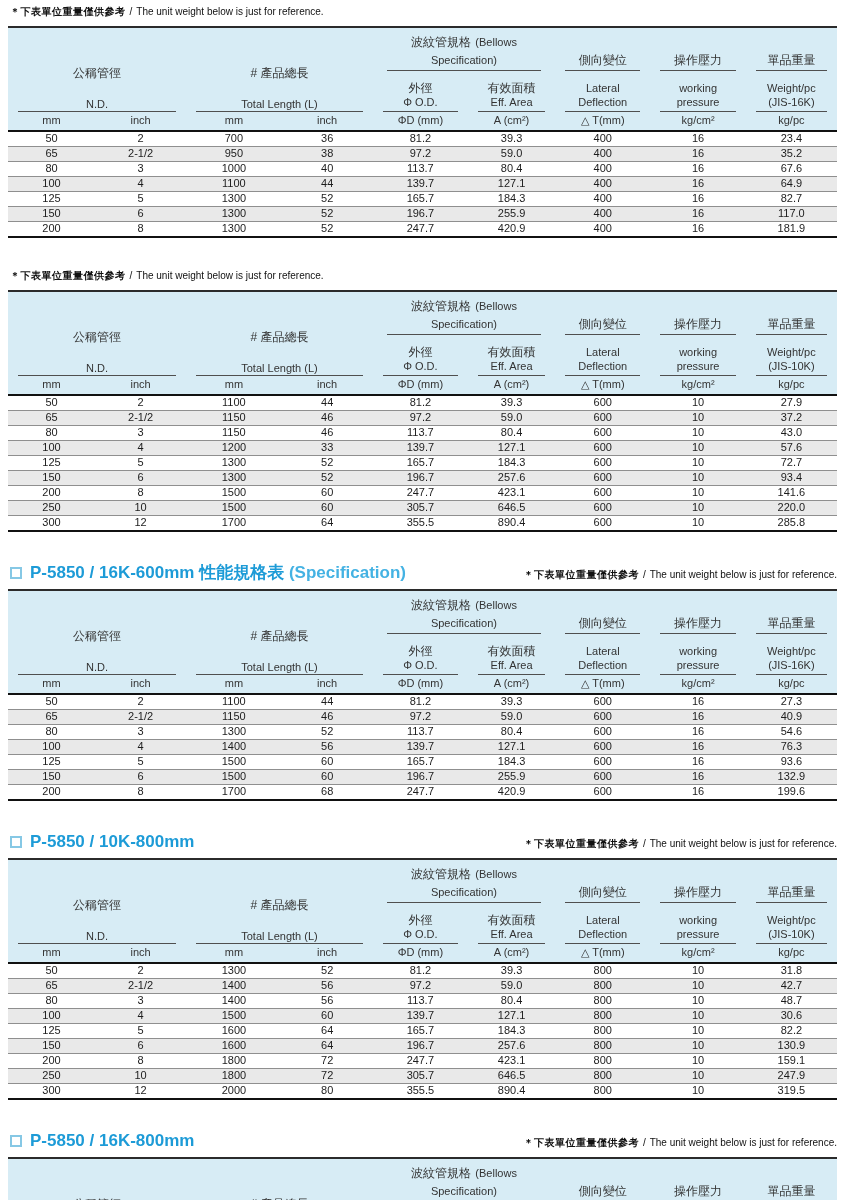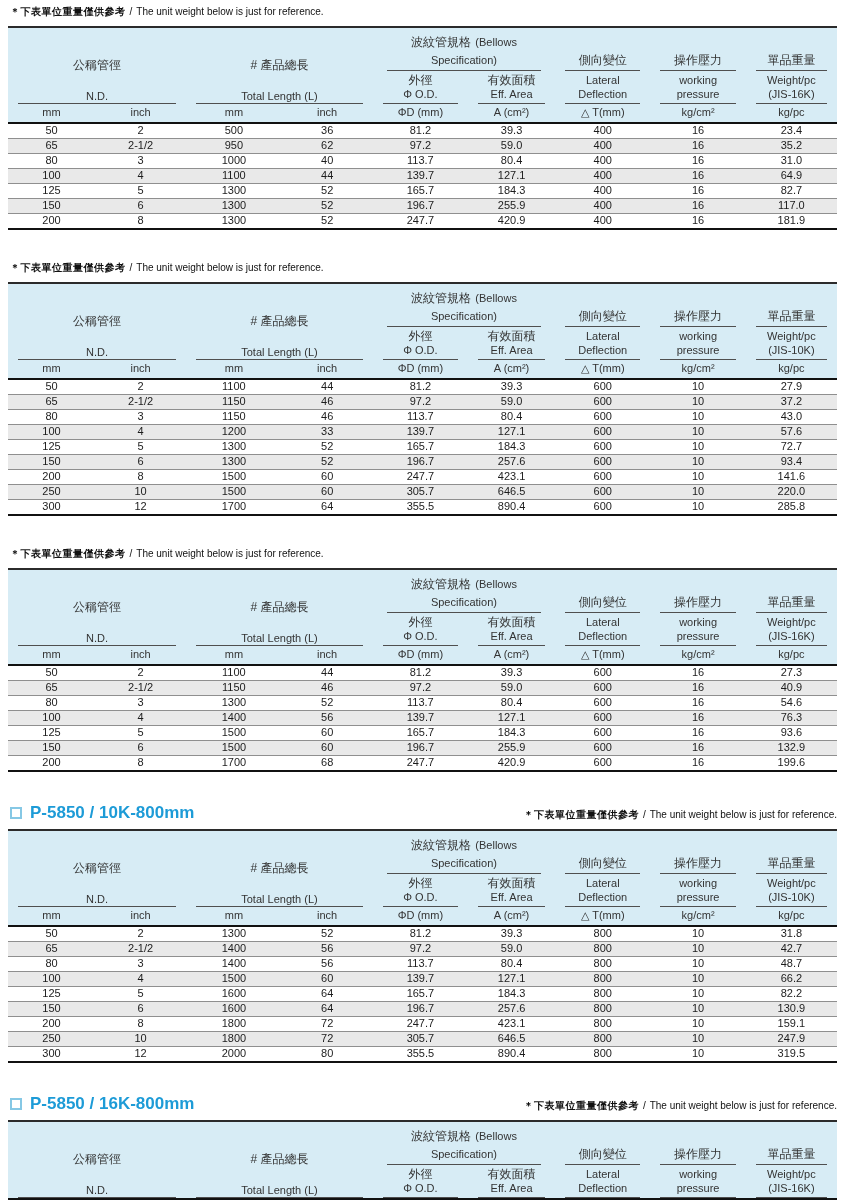--- a/index.html
+++ b/index.html
@@ -45,21 +45,21 @@
   thead { background: #d7ecf5; }
   thead th { font-weight: normal; color: #333; padding: 0; vertical-align: bottom; }
   .h-inner { border-bottom: 1px solid #4f4f4f; margin: 0 10px; padding-bottom: 2px; }
   .h-wide  { margin: 0 14px; }
   .h-tall {
     height: 42px;
     display: flex; flex-direction: column;
     justify-content: center; gap: 18px;
     padding-bottom: 4px;
   }
-  .h-stack { display: flex; flex-direction: column; gap: 1px; padding-top: 2px; }
+  .h-stack { display: flex; flex-direction: column; gap: 1px; padding-top: 2px; margin-top: 8px; }
   thead .zh { font-size: 12px; line-height: 14px; }
   thead .en { font-size: 11px; line-height: 13px; }
   tr.row-a th { padding-top: 4px; height: 21px; }
   tr.row-b th { height: 32px; }
   tr.units th {
     font-size: 11px;
     line-height: 13px;
     padding: 2px 0 3px 0;
     border-bottom: 2.5px solid #111;
     text-align: center;
@@ -171,49 +171,49 @@
           <th>A (cm²)</th>
           <th>△ T(mm)</th>
           <th>kg/cm²</th>
           <th>kg/pc</th>
         </tr>
       </thead>
       <tbody>
             <tr>
               <td>50</td>
               <td>2</td>
-              <td>500</td>
+              <td>700</td>
               <td>36</td>
               <td>81.2</td>
               <td>39.3</td>
               <td>400</td>
               <td>16</td>
               <td>23.4</td>
             </tr>
             <tr>
               <td>65</td>
               <td>2-1/2</td>
               <td>950</td>
-              <td>62</td>
+              <td>38</td>
               <td>97.2</td>
               <td>59.0</td>
               <td>400</td>
               <td>16</td>
               <td>35.2</td>
             </tr>
             <tr>
               <td>80</td>
               <td>3</td>
               <td>1000</td>
               <td>40</td>
               <td>113.7</td>
               <td>80.4</td>
               <td>400</td>
               <td>16</td>
-              <td>31.0</td>
+              <td>67.6</td>
             </tr>
             <tr>
               <td>100</td>
               <td>4</td>
               <td>1100</td>
               <td>44</td>
               <td>139.7</td>
               <td>127.1</td>
               <td>400</td>
               <td>16</td>
@@ -448,20 +448,24 @@
               <td>600</td>
               <td>10</td>
               <td>285.8</td>
             </tr>
           </tbody>
     </table>
   </section>
 
   <section class="spec-section">
     <div class="title-row">
+      <div class="title-left">
+        <span class="checkbox"></span>
+        <span class="title-text"><span>P-5850 / 16K-600mm 性能規格表</span> <span class="title-spec">(Specification)</span></span>
+      </div>
       <div class="note">
         <span class="note-zh">＊下表單位重量僅供參考</span><span class="note-sep">/</span><span class="note-en">The unit weight below is just for reference.</span>
       </div>
     </div>
 
     <table class="spec-table">
       <colgroup>
         <col style="width:10.5%">
             <col style="width:11%">
             <col style="width:11.5%">
@@ -761,21 +765,21 @@
             </tr>
             <tr>
               <td>100</td>
               <td>4</td>
               <td>1500</td>
               <td>60</td>
               <td>139.7</td>
               <td>127.1</td>
               <td>800</td>
               <td>10</td>
-              <td>66.2</td>
+              <td>30.6</td>
             </tr>
             <tr>
               <td>125</td>
               <td>5</td>
               <td>1600</td>
               <td>64</td>
               <td>165.7</td>
               <td>184.3</td>
               <td>800</td>
               <td>10</td>

